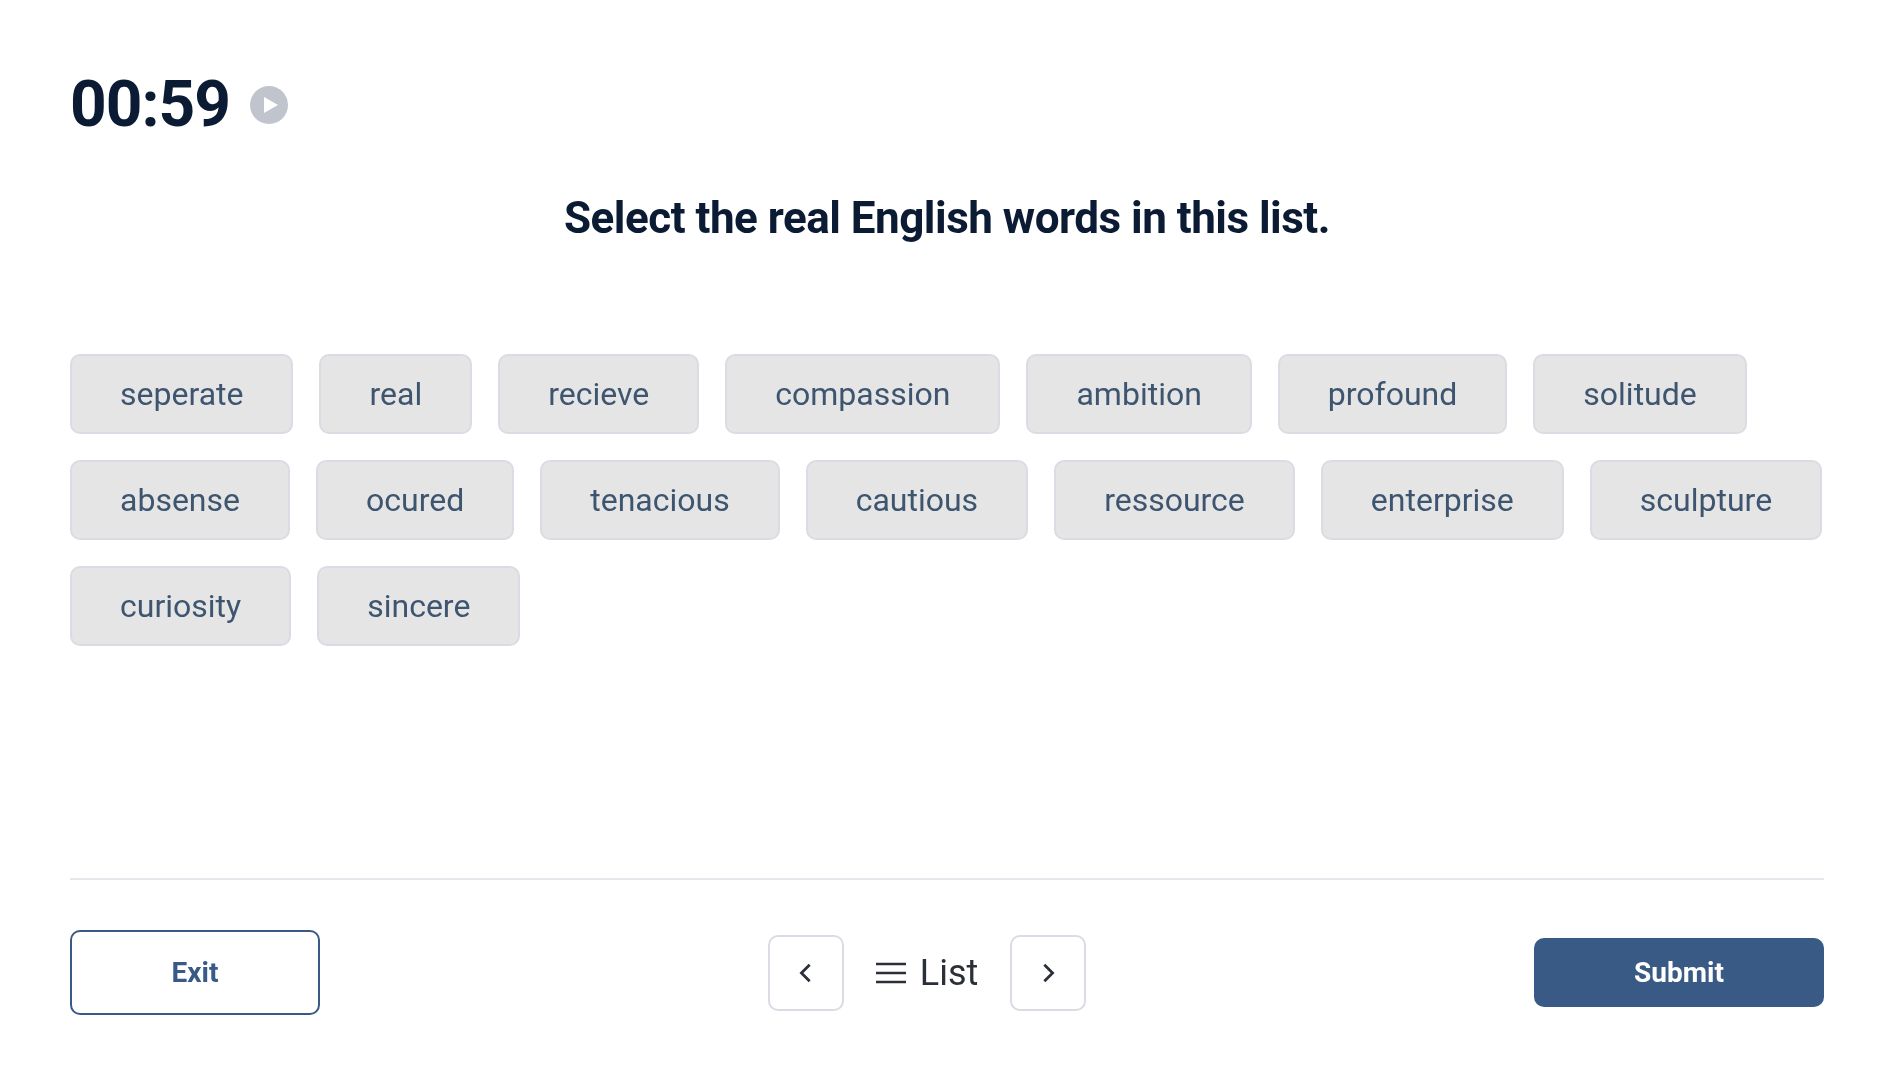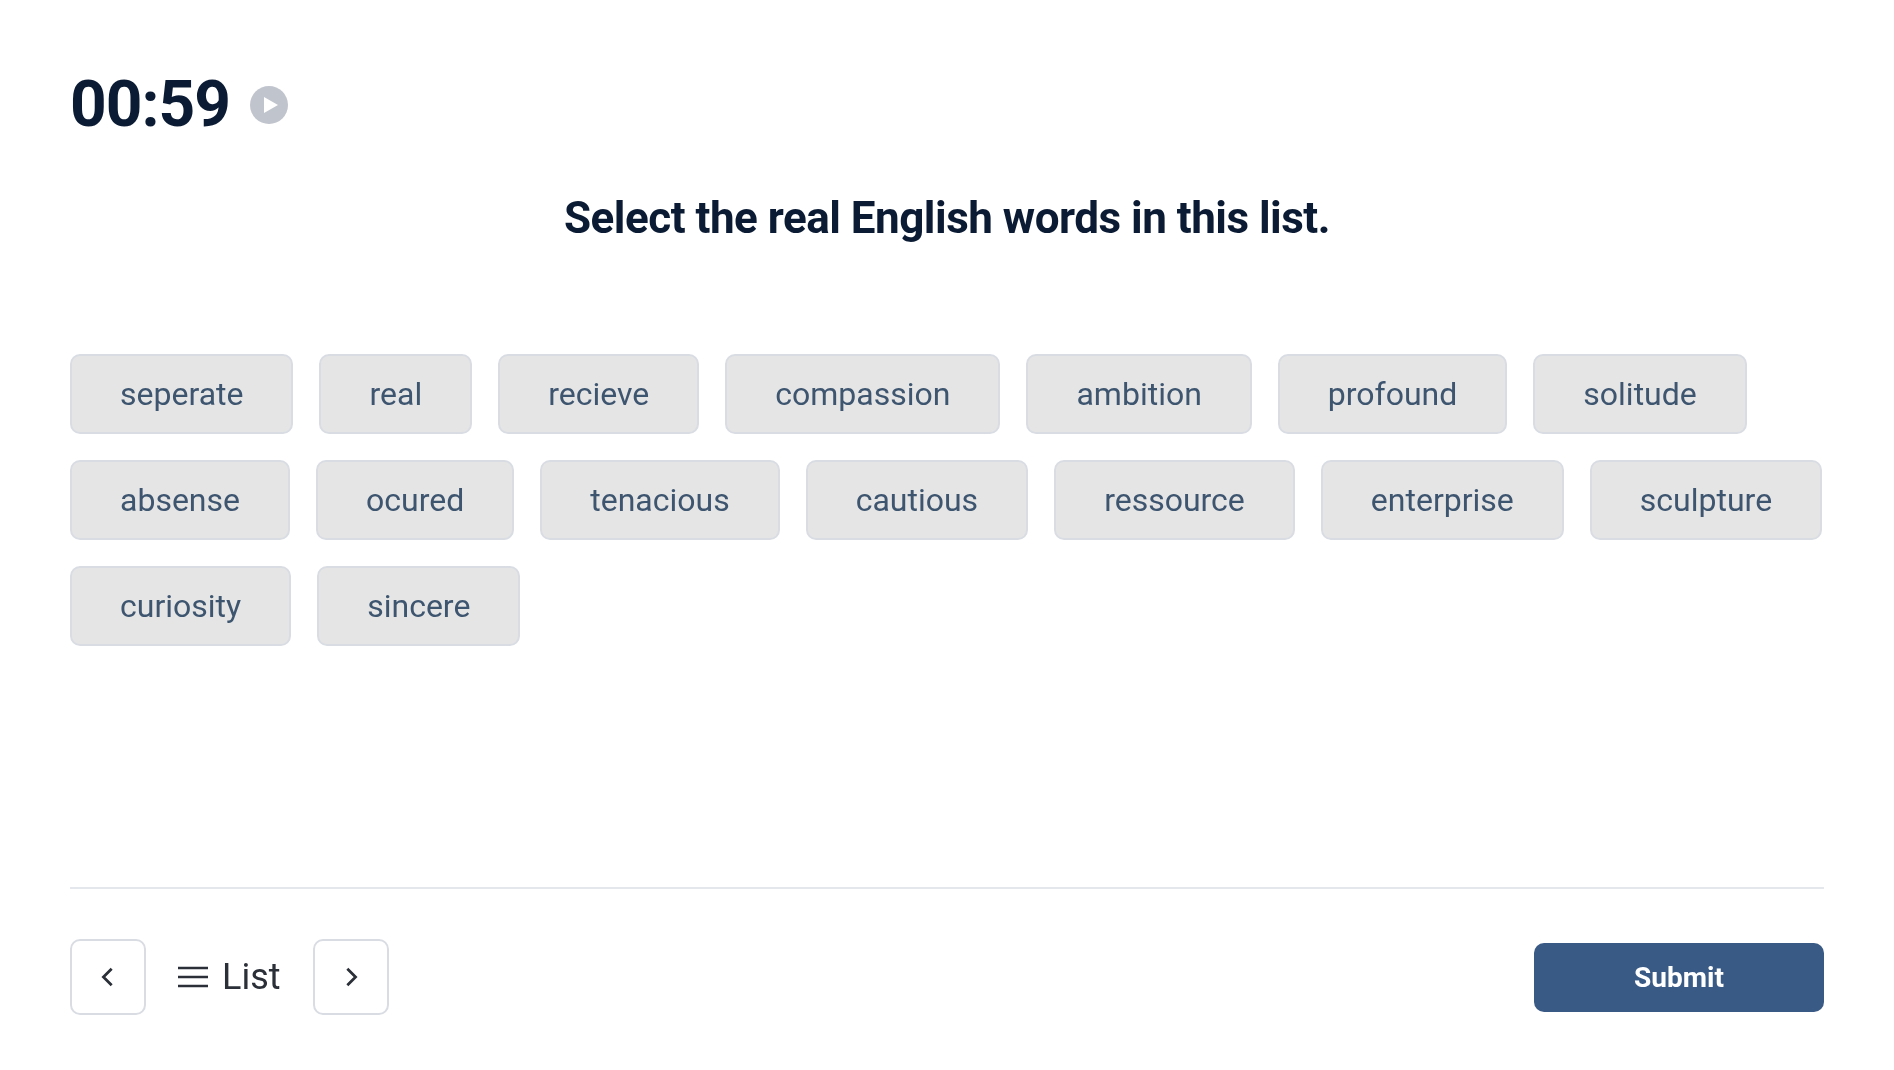--- a/index.html
+++ b/index.html
@@ -177,20 +177,21 @@
     <div class="word-chip">tenacious</div>
     <div class="word-chip">cautious</div>
     <div class="word-chip">ressource</div>
     <div class="word-chip">enterprise</div>
     <div class="word-chip">sculpture</div>
     <div class="word-chip">curiosity</div>
     <div class="word-chip">sincere</div>
   </div>
 
   <div class="footer">
+    <div class="exit-btn">Exit</div>
 
     <div class="nav-center">
       <div class="nav-arrow">
         <svg viewBox="0 0 24 24">
             <polyline points="16,3 7,12 16,21"></polyline>
           </svg>
       </div>
       <div class="list-btn">
         <svg viewBox="0 0 30 24">
           <line x1="0" y1="3" x2="30" y2="3"></line>

